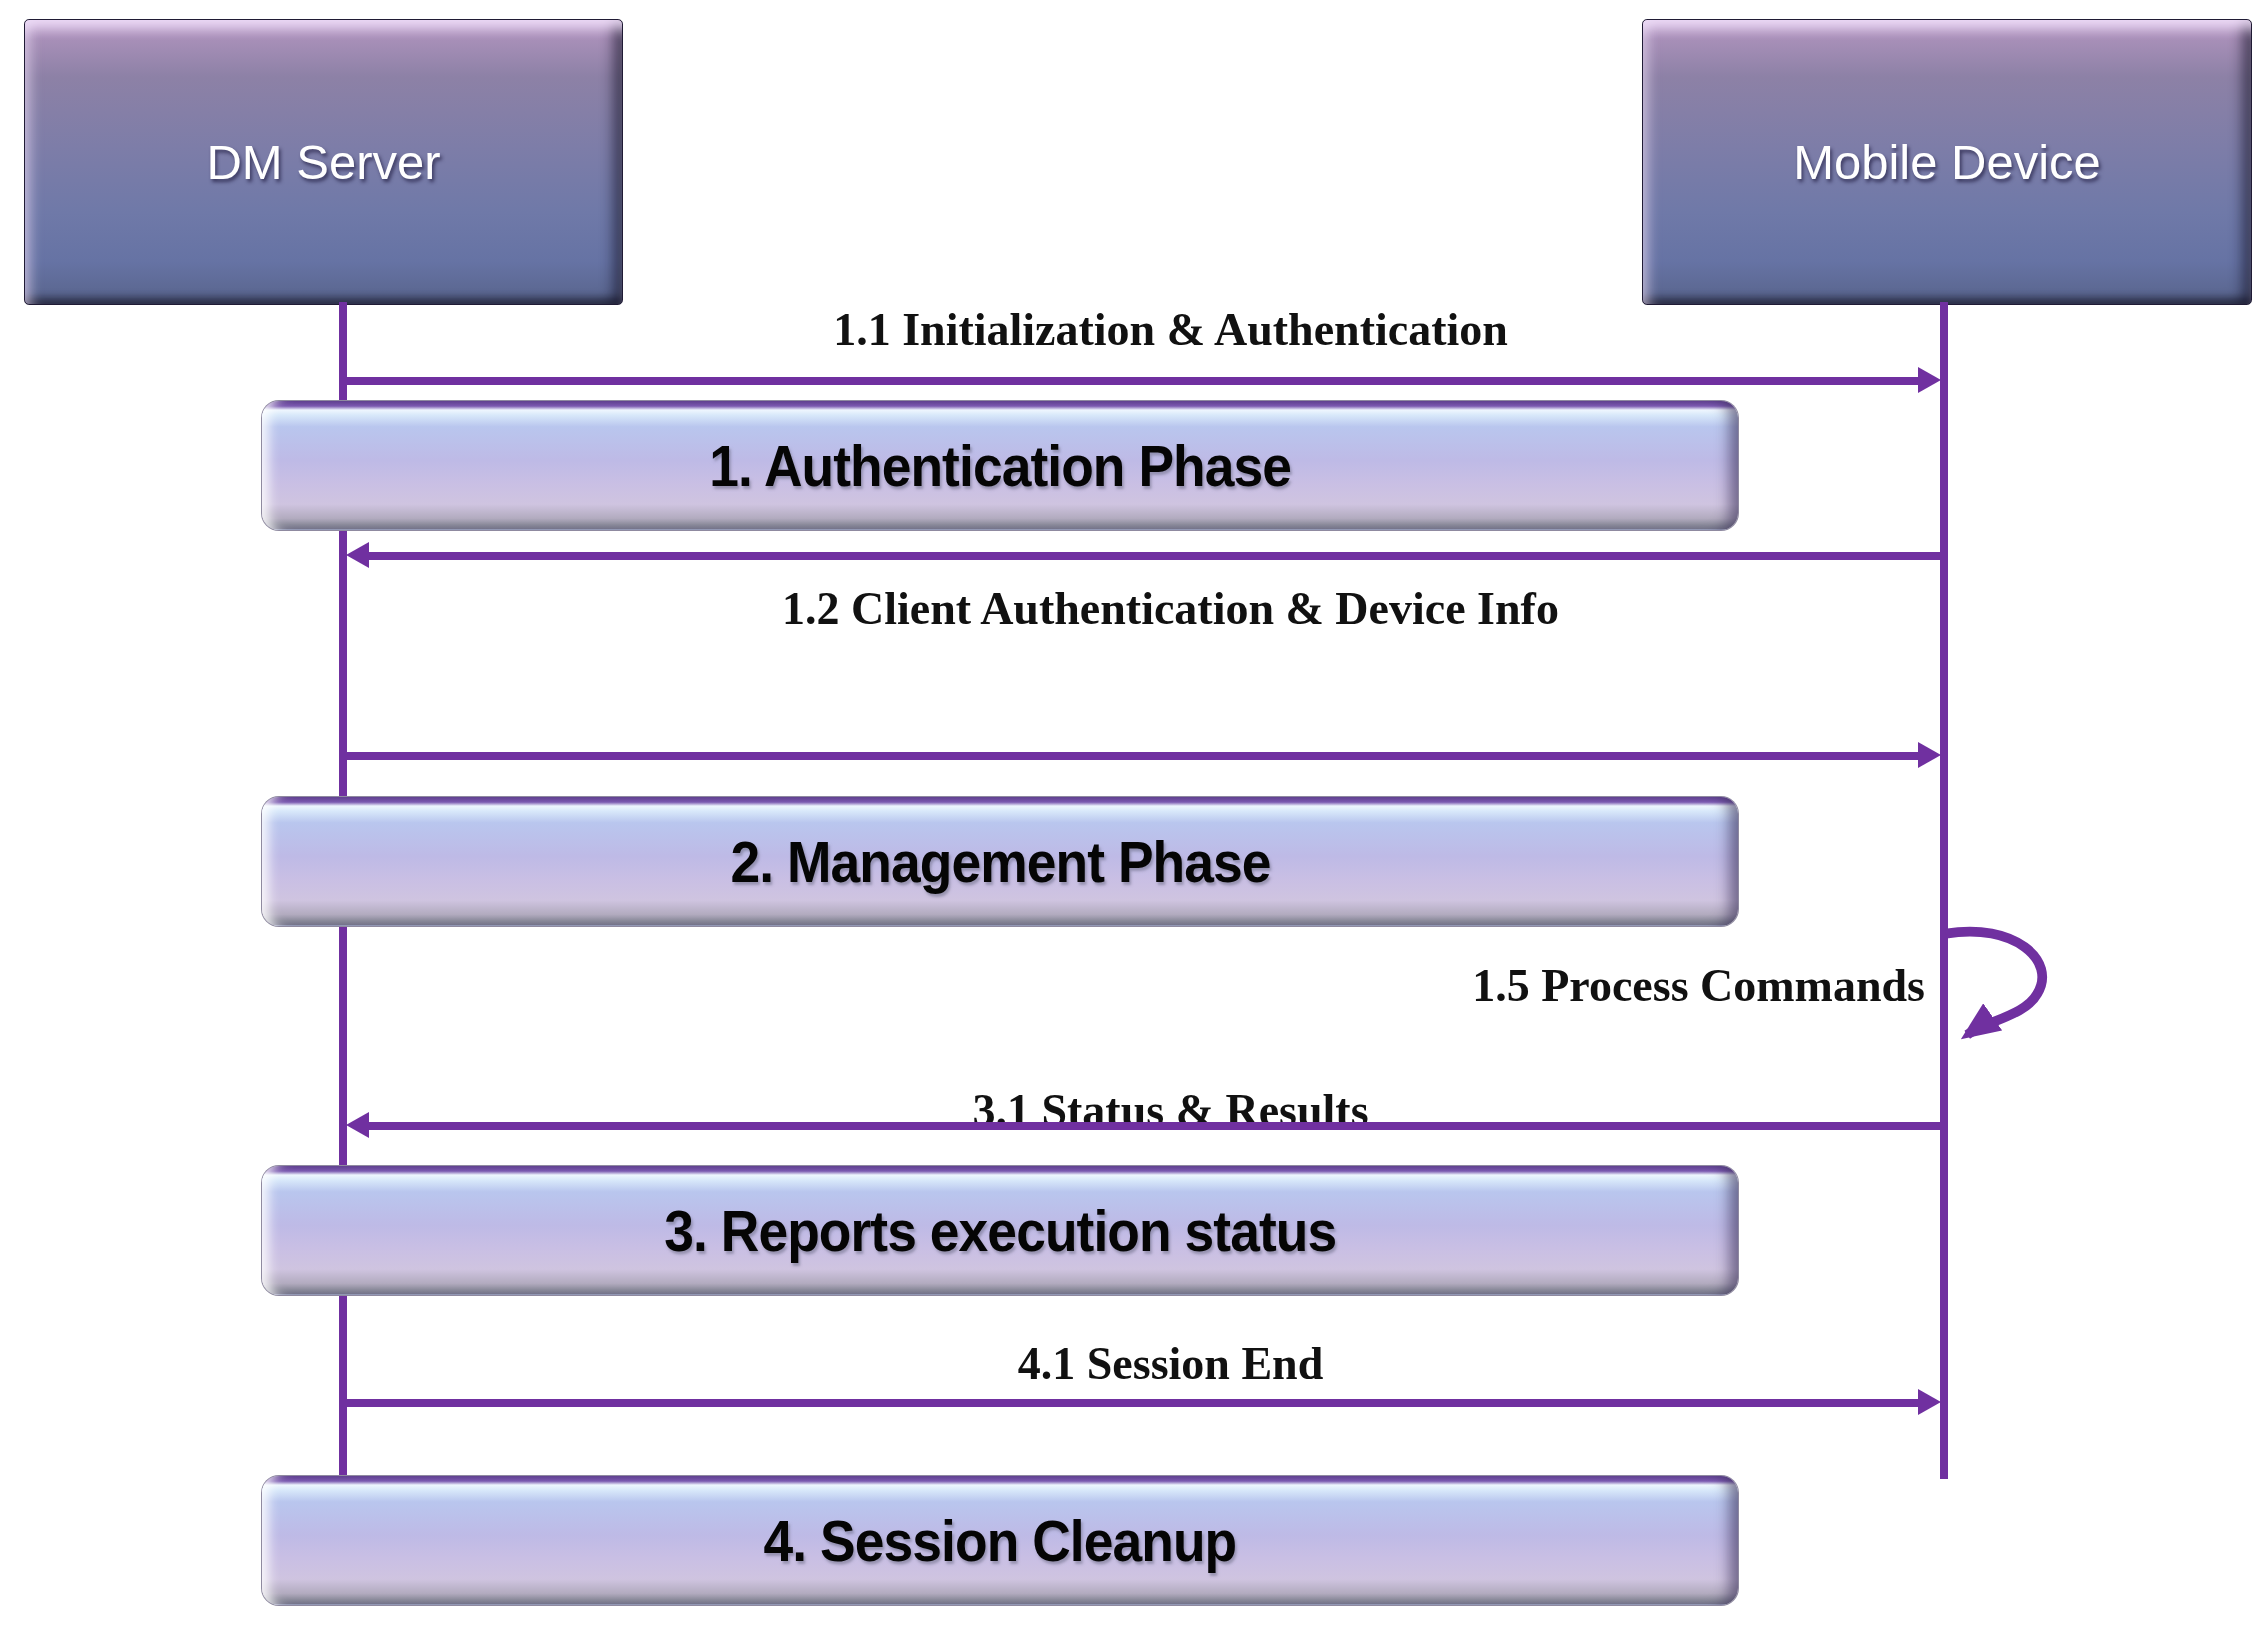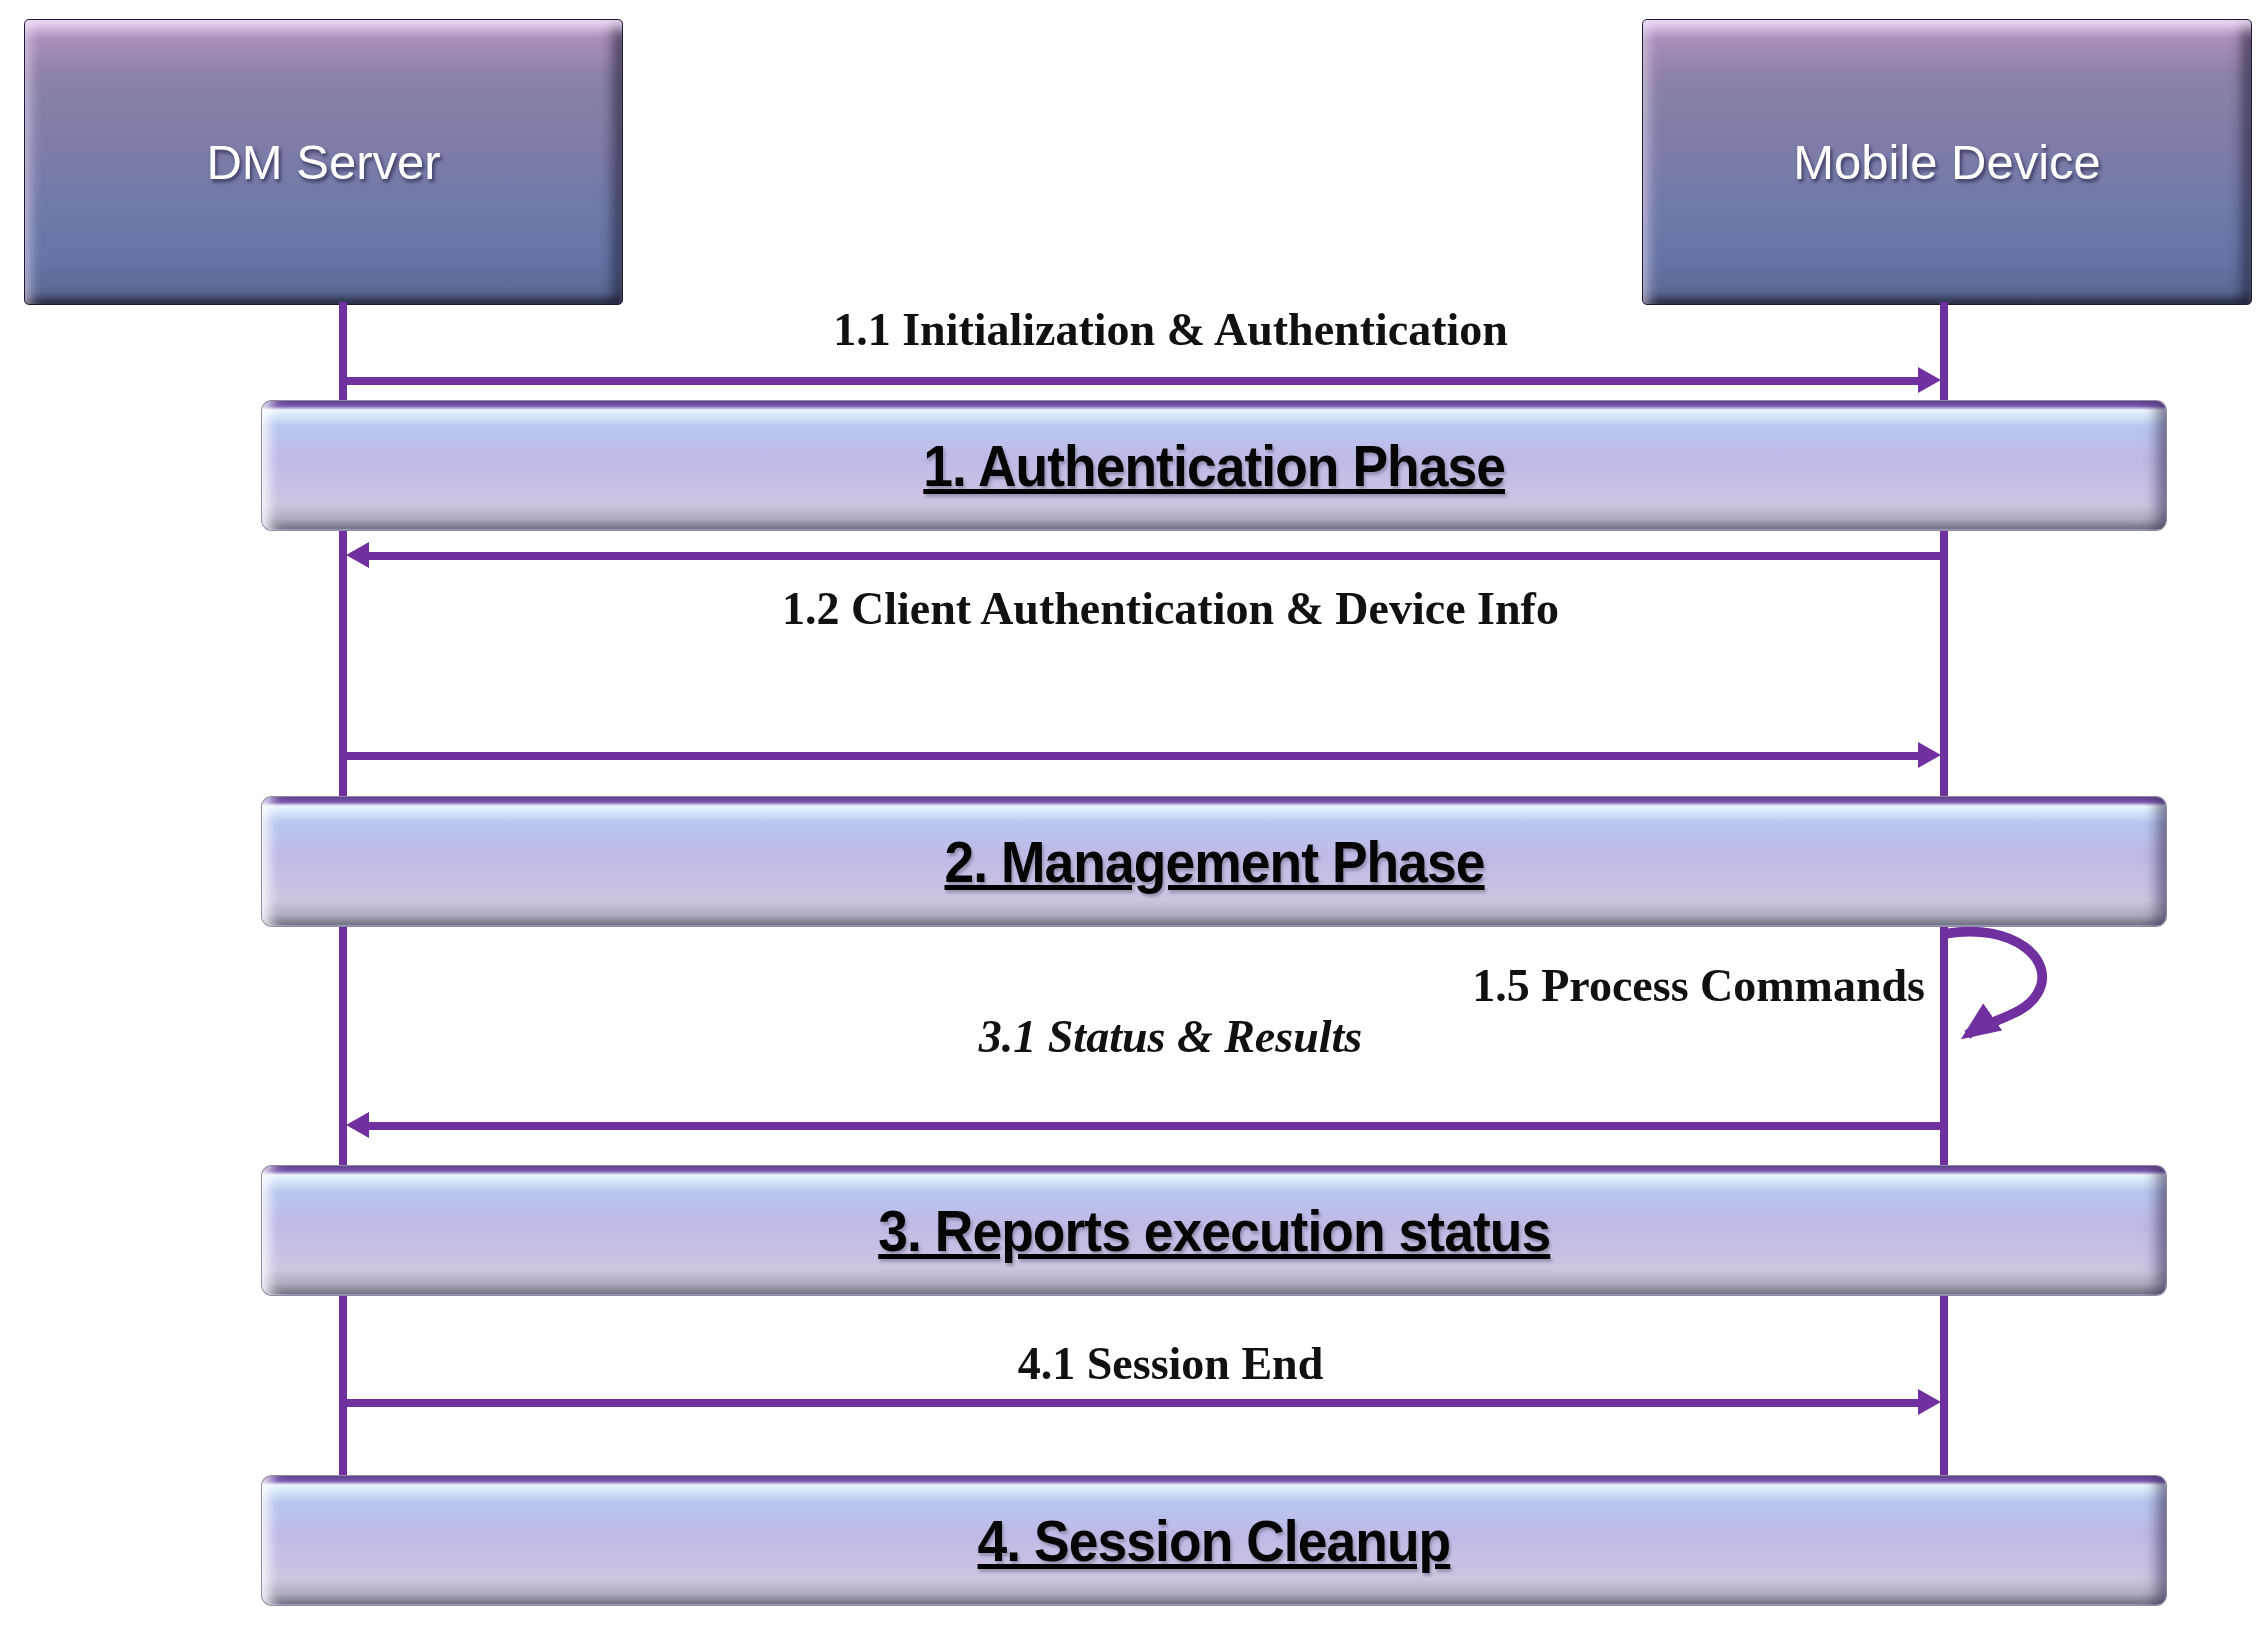--- a/index.html
+++ b/index.html
@@ -44,36 +44,36 @@
   
   .lifeline{
     position:absolute;top:302px;height:1177px;width:7.8px;
     background:var(--purple);z-index:1;
   }
   .lifeline.left{left:339px;}
   .lifeline.right{left:1940px;}
 
   
   .phase-bar{
-    position:absolute;left:262px;width:1904px;height:129px;
-    z-index:3;border-radius:10px;
+    position:absolute;left:262px;width:1476px;height:129px;
+    z-index:3;border-radius:17px;
     background:linear-gradient(180deg,
       #5b3a8f 0%, #7e5cb3 4%,
       #eef6fe 7%, #d8e8fa 11%,
       #b9c6ee 20%,
       #bebae6 46%,
       #c9bfe4 64%,
       #cfc4e0 80%,
       #b2abbf 91%,
       #8b8b9b 96%, #75758a 99%, #a9b3d6 100%);
     box-shadow:
       inset 15.5px 0 11.6px -8.7px rgba(255,255,255,0.85),
       inset -17.5px 0 13.6px -8.7px rgba(55,45,85,0.6),
       0 0 0 1px #8f8aa0;
-    display:flex;align-items:center;justify-content:center;text-decoration:underline;
+    display:flex;align-items:center;justify-content:center;
   }
   .phase-bar.p1{top:401px;}
   .phase-bar.p2{top:797px;}
   .phase-bar.p3{top:1166px;}
   .phase-bar.p4{top:1476px;}
   .phase-label{
     font-size:58px;font-weight:700;color:#050505;
     letter-spacing:-1px;
     transform:scaleX(0.92);
     text-shadow:1.9px 2.9px 2.9px rgba(110,110,135,0.55);
@@ -107,21 +107,21 @@
     box-sizing:border-box;padding-left:54px;
     text-align:center;
     font-family:"Liberation Serif", serif;
     font-weight:700;font-size:46px;line-height:54px;
     color:var(--msg-text);z-index:2;white-space:nowrap;
   }
   .msg-label.l11{top:303px;}
   .msg-label.l12{top:582px;}
   .msg-label.l21{top:681px;}
   .msg-label.l22{top:959px;width:1582px;text-align:right;padding-left:0;}
-  .msg-label.l31{top:1010px;font-style:italic;}
+  .msg-label.l31{top:1084px;}
   .msg-label.l41{top:1337px;}
 
   
   .self-loop{
     position:absolute;left:1936px;top:922px;width:146px;height:136px;z-index:2;
   }
 </style>
 </head>
 <body>
 

